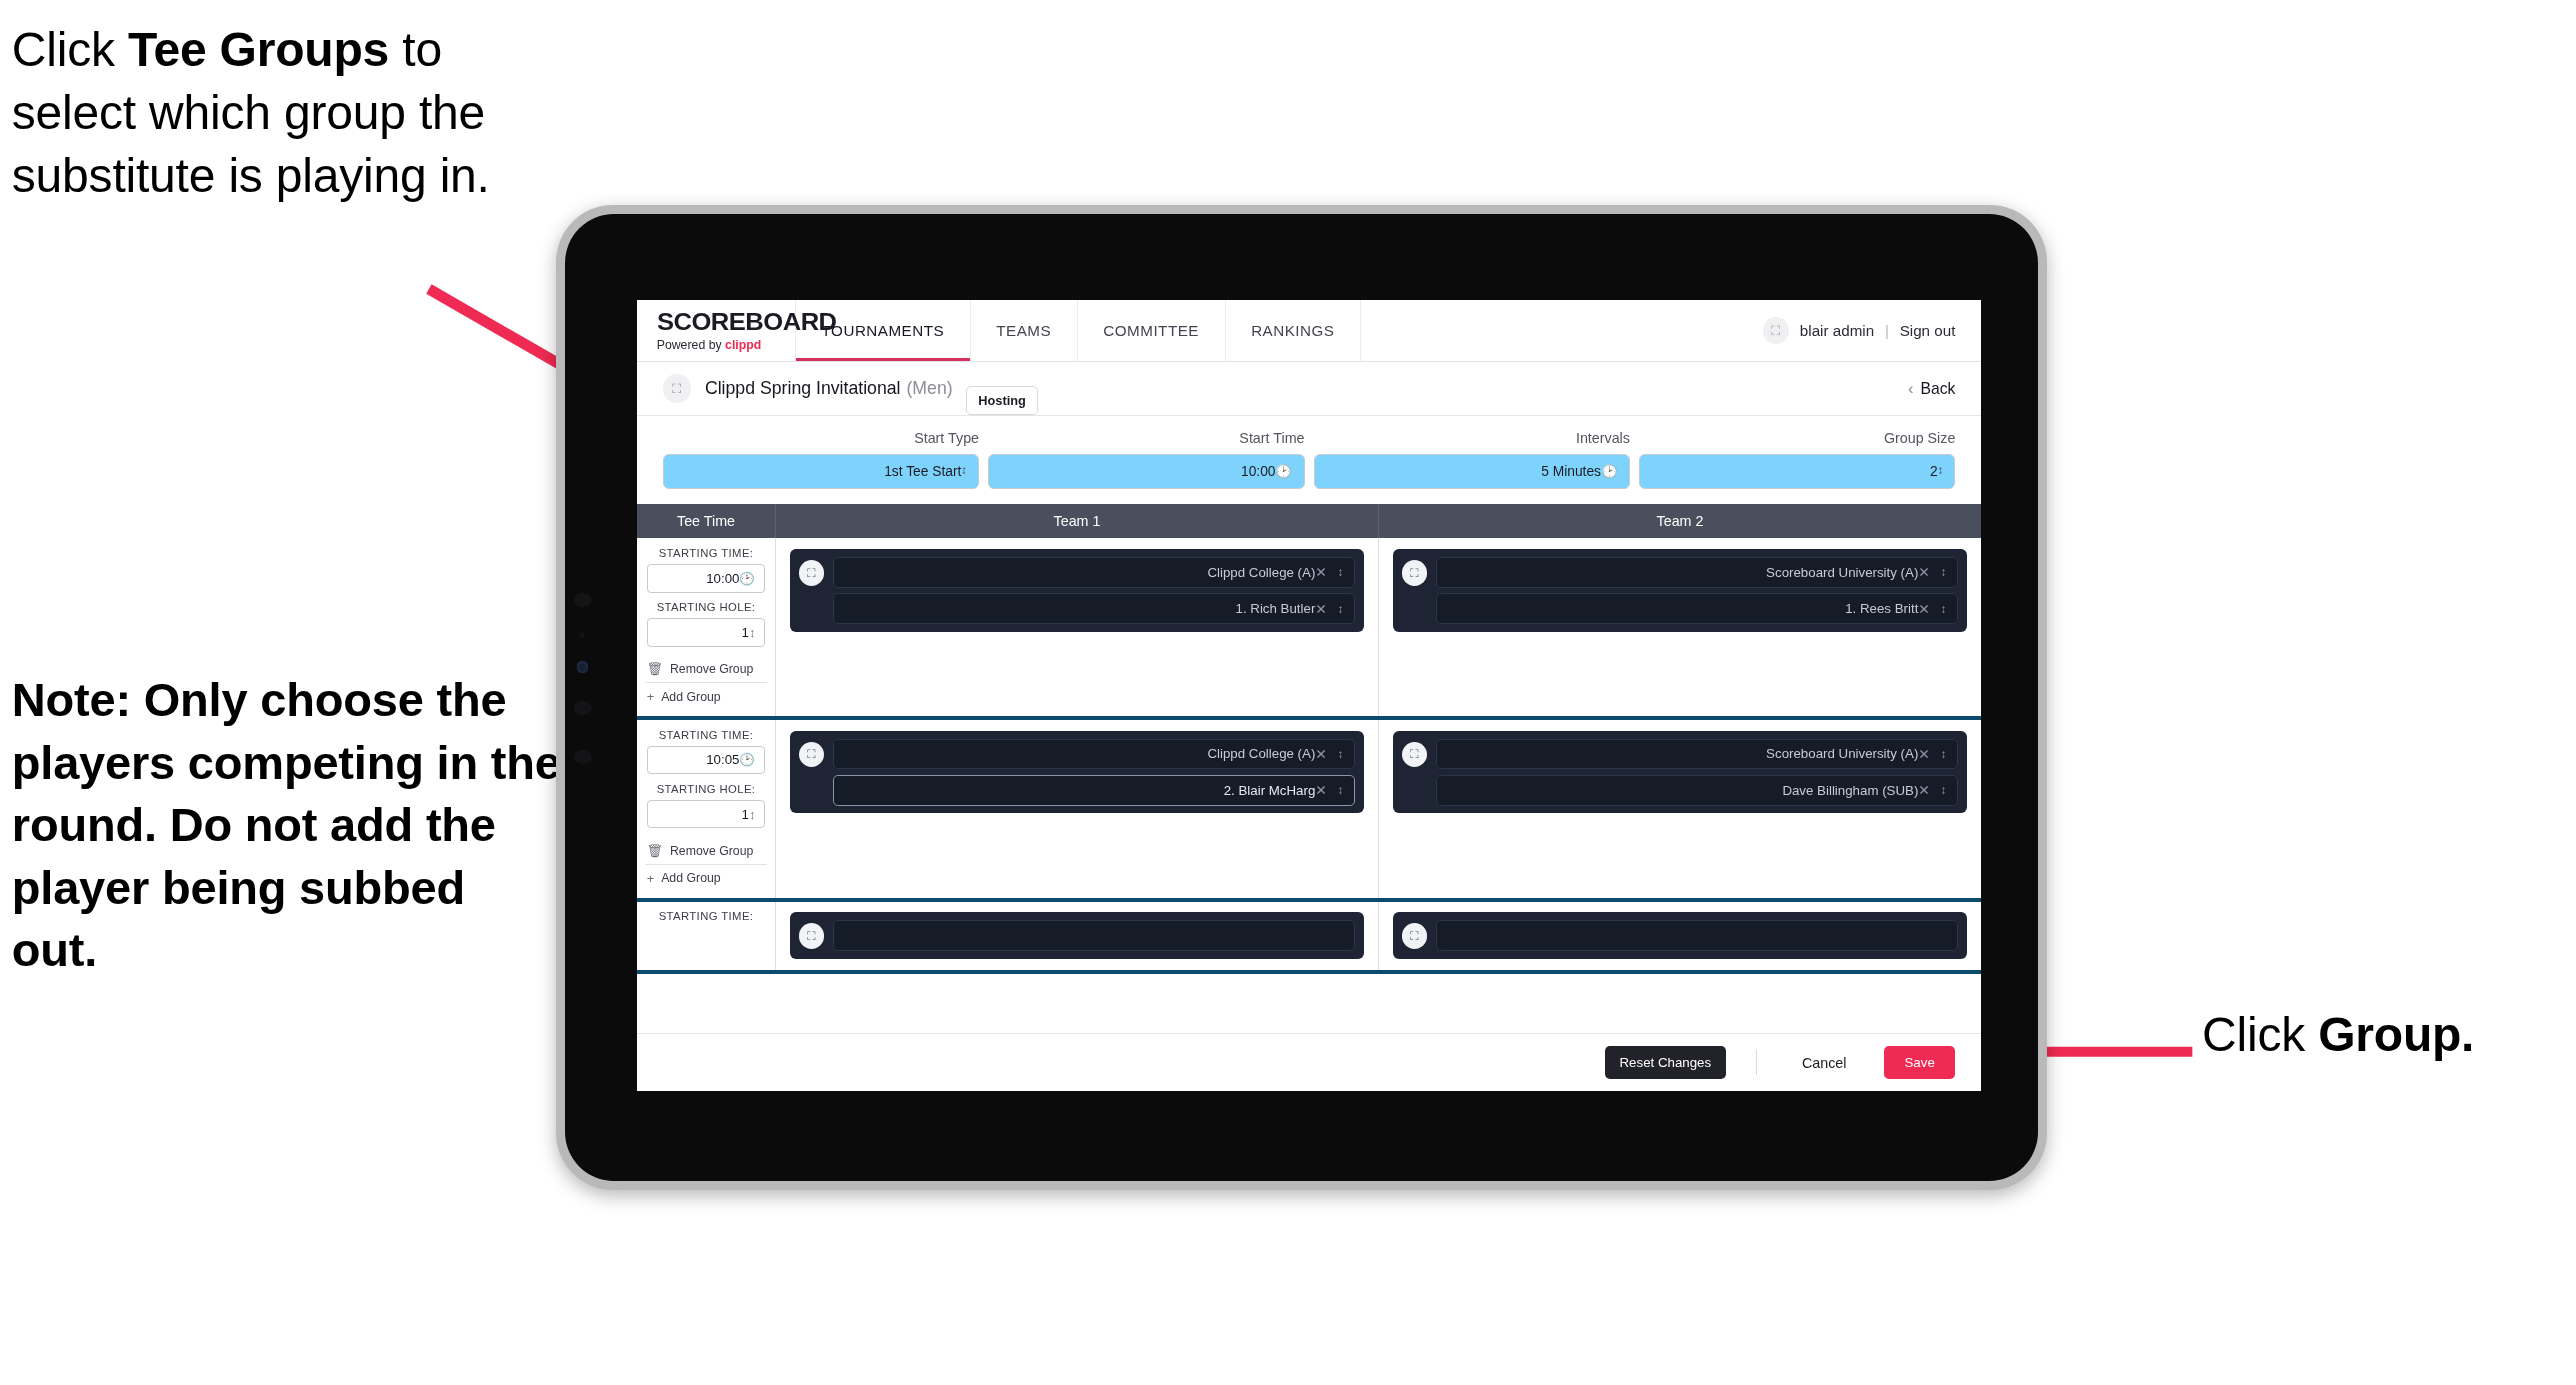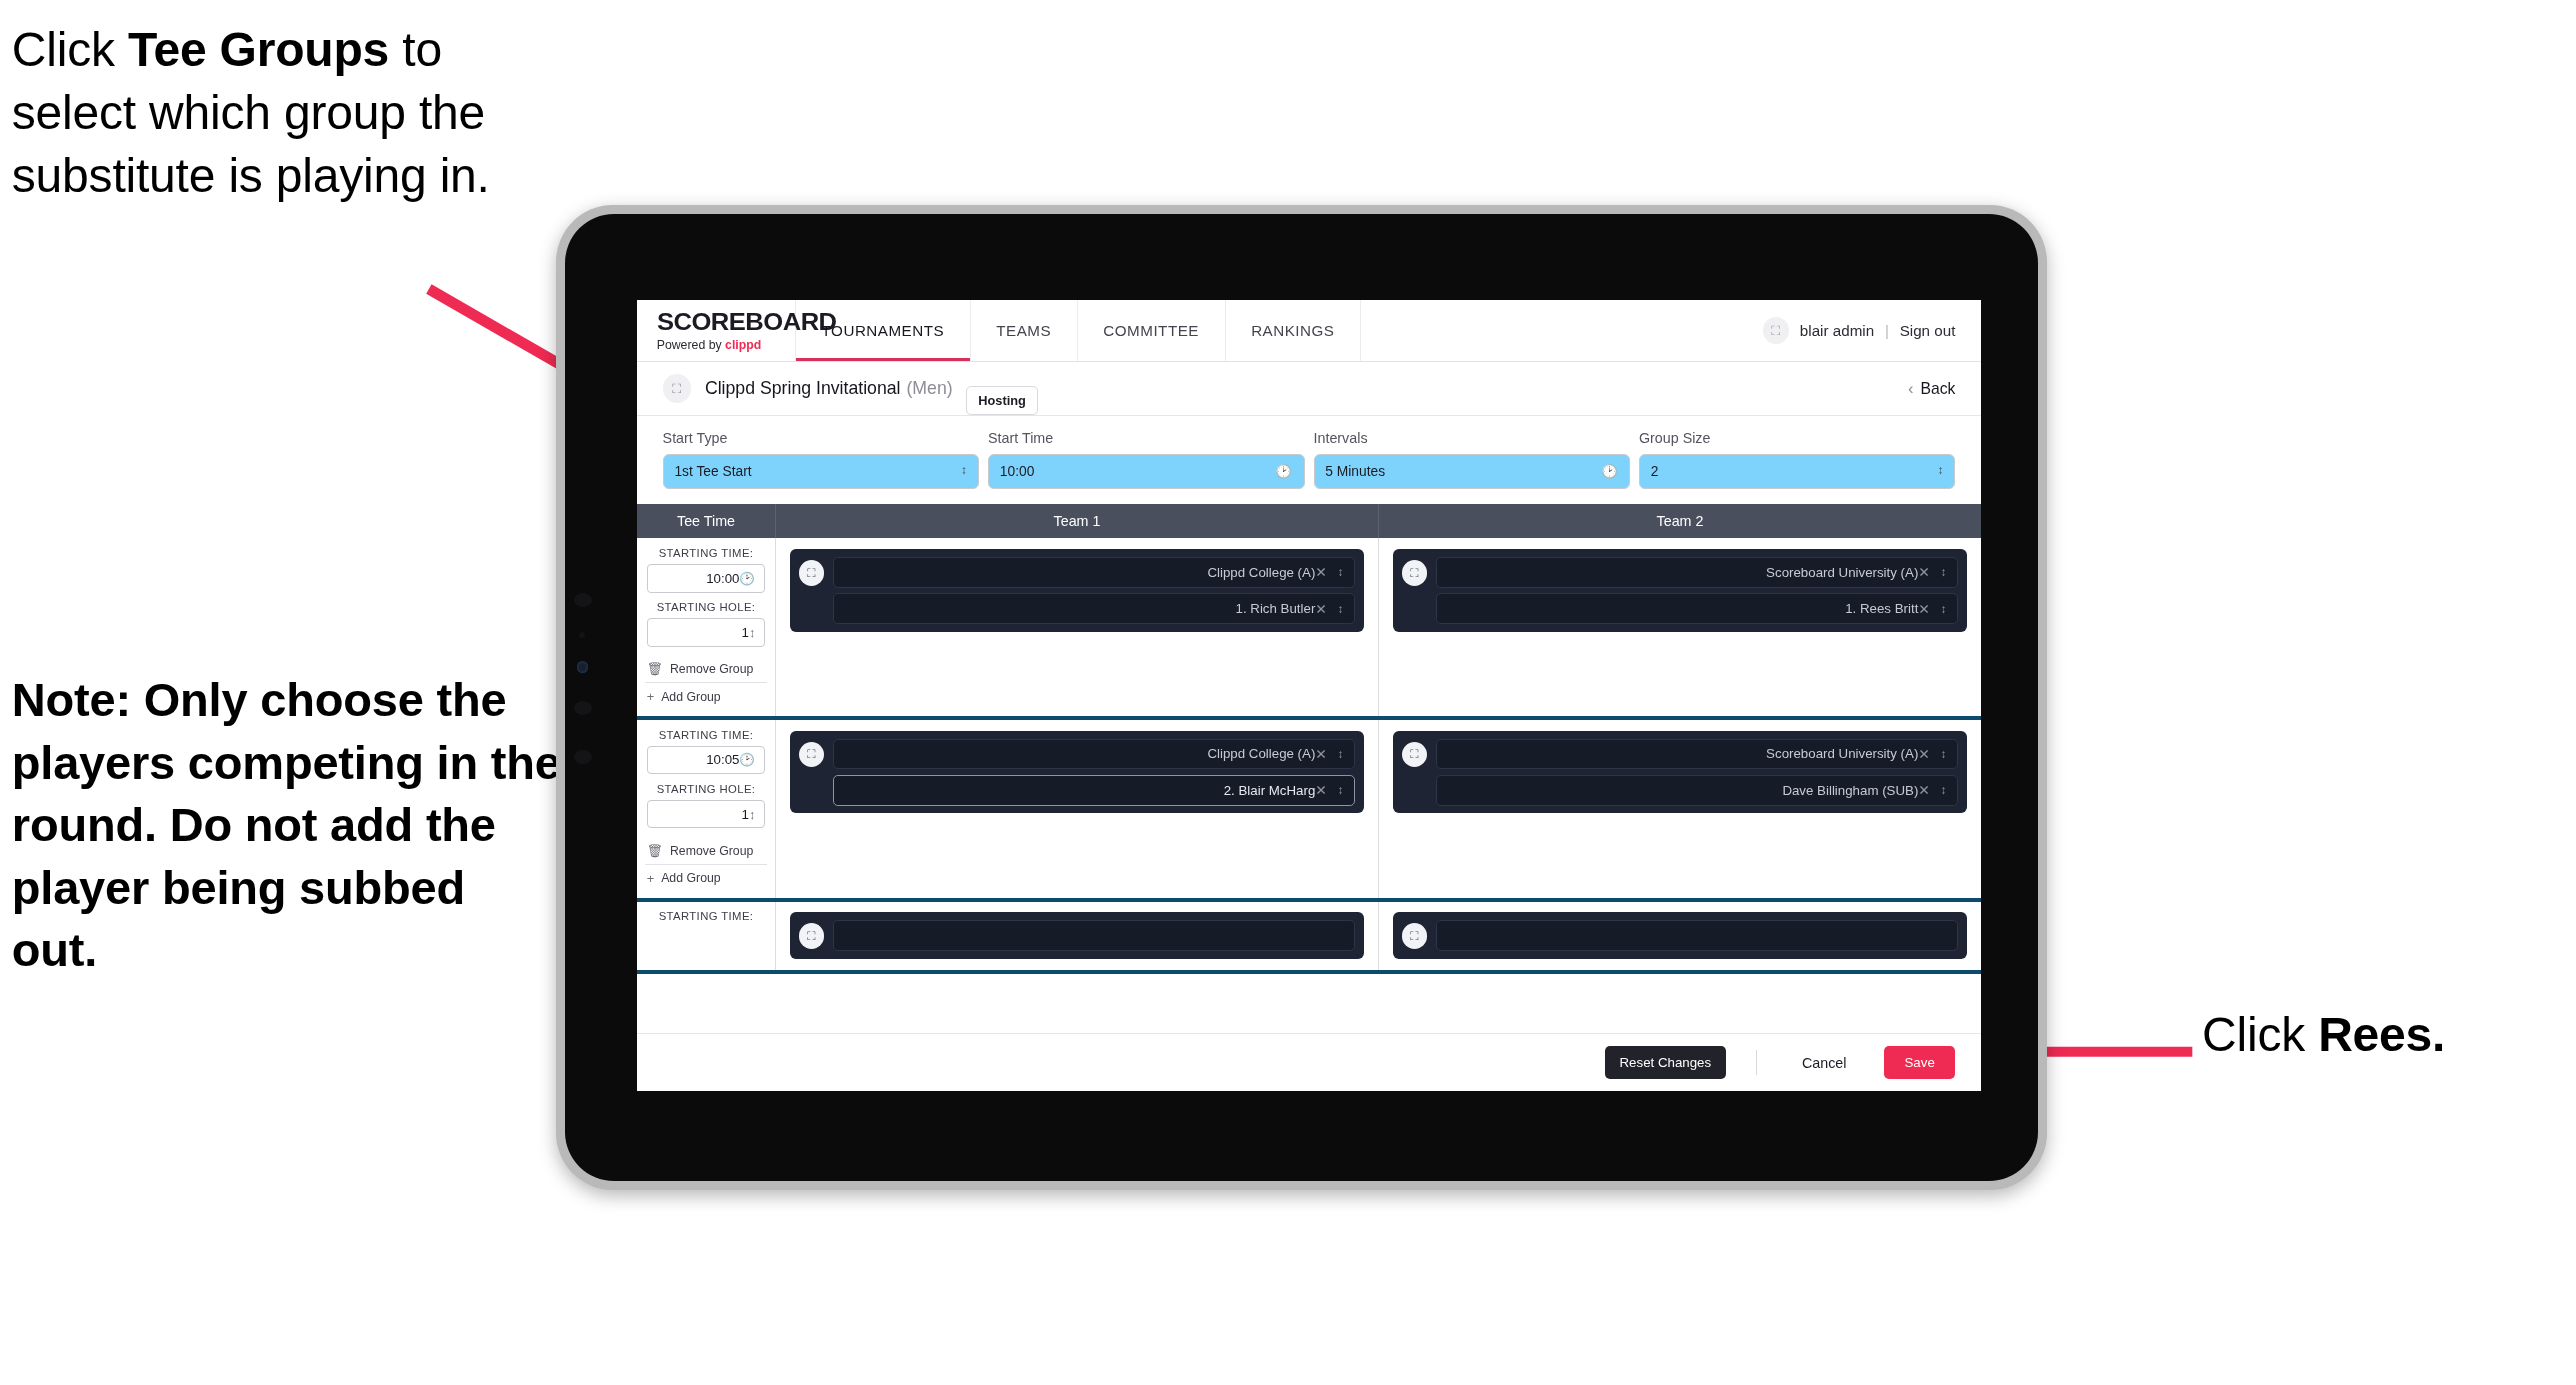--- a/index.html
+++ b/index.html
@@ -122,21 +122,21 @@
     border:1px solid #d8d8dd;border-radius:4.9px;
     padding:5.9px 10.8px;font-size:12.8px;font-weight:bold;color:#1b1b24;background:#fff;margin-top:24px;
   }
   #backlink{
     margin-left:auto;font-size:15.7px;color:#16161e;display:flex;align-items:center;gap:6.9px;cursor:pointer;
   }
   #backlink .chev{color:#8c8c96;font-size:16.7px;}
 
   
   #settings{
-    display:flex;gap:9px;padding:13.8px 25.6px 15.7px 25.6px;background:#fff;
+    display:flex;gap:9px;padding:13.8px 25.6px 15.7px 25.6px;background:#fff;text-align:right;
   }
   .field{flex:1;display:flex;flex-direction:column;}
   .field label{font-size:14.3px;color:#54545e;margin-bottom:7.9px;}
   .ctl{
     height:33px;border:1px solid #c9c9d0;border-radius:6px;background:#7dd3fc;
     display:flex;align-items:center;padding:0 10.8px;
     font-size:13.8px;color:#1b1b24;
   }
   .ctl .val{flex:1;}
   .ctl .ic{color:#6d6d77;font-size:13.8px;}
@@ -222,21 +222,21 @@
     padding:8.8px 20.6px;font-size:13.3px;cursor:pointer;margin-left:9.8px;font-family:inherit;
   }
 </style>
 </head>
 <body>
 
 <div class="annot" id="annot-top"><span>Click </span><b>Tee Groups</b><span> to select which group the substitute is playing in.</span></div>
 
 <div class="annot" id="annot-note">Note: Only choose the players competing in the round. Do not add the player being subbed out.</div>
 
-<div class="annot" id="annot-save"><span>Click </span><b>Rees.</b></div>
+<div class="annot" id="annot-save"><span>Click </span><b>Group.</b></div>
 
 <svg class="arrow-svg" viewBox="0 0 2620 1409">
   <g>
     <line x1="436" y1="294" x2="1385" y2="840" stroke="#ef2a53" stroke-width="11"></line>
     <polygon points="1414,857 1346,842 1369,800" fill="#ef2a53"></polygon>
   </g>
   <g>
     <line x1="2230" y1="1070" x2="2053" y2="1070" stroke="#ef2a53" stroke-width="10"></line>
     <polygon points="2010,1070 2066,1042 2066,1098" fill="#ef2a53"></polygon>
   </g>

